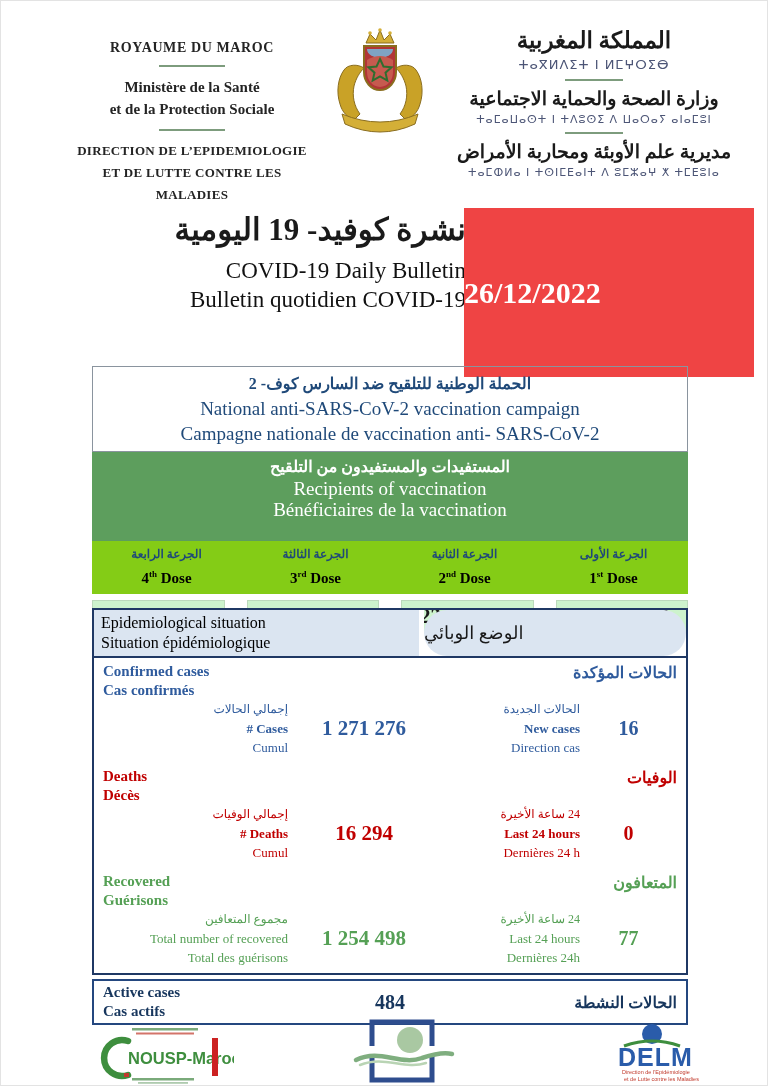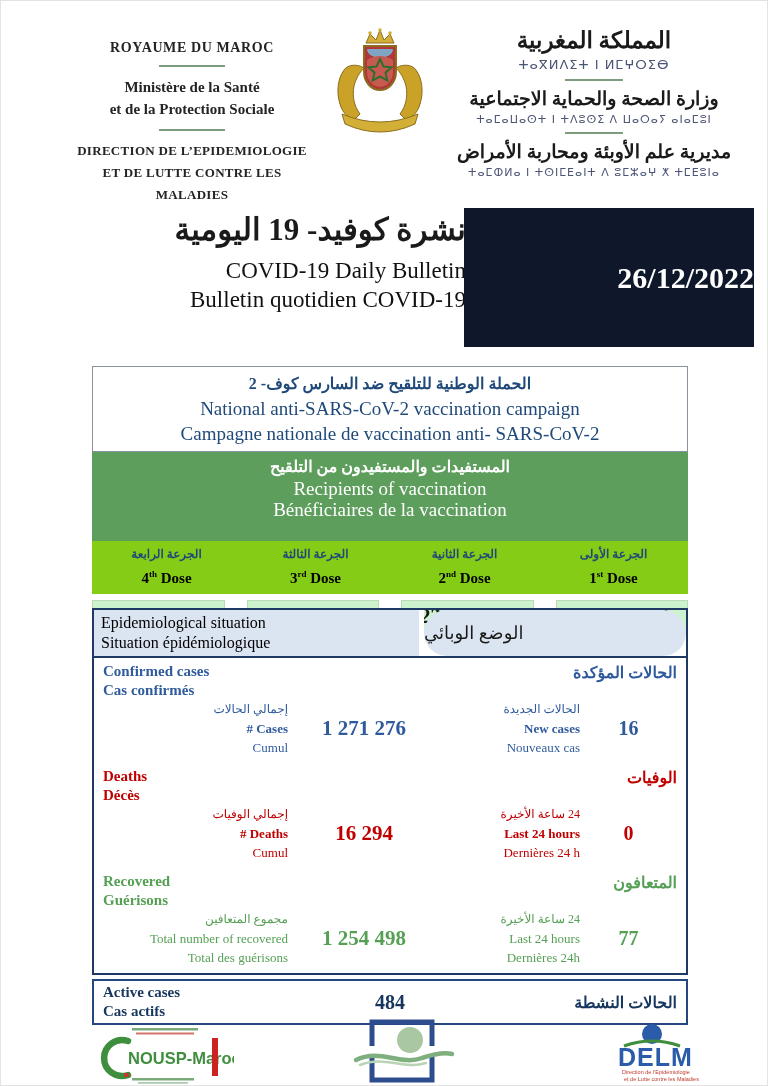--- a/index.html
+++ b/index.html
@@ -21,22 +21,22 @@
   .m-right .ar1{font-size:23px;font-weight:bold;line-height:30px;}
   .m-right .ar2{font-size:19px;font-weight:bold;line-height:26px;}
   .tif{font-family:"DejaVu Sans",sans-serif;color:#4c5576;letter-spacing:1px;}
   .tif1{font-size:13px;line-height:18px;}
   .tif2{font-size:11px;line-height:15px;}
 
   
   .title-block{position:absolute;left:66px;top:204px;width:400px;text-align:right;}
   .title-block .t-ar{font-size:31px;font-weight:bold;line-height:52px;}
   .title-block .t-en,.title-block .t-fr{font-size:23px;line-height:29px;color:#111;}
-  .date-box{position:absolute;left:464px;top:208px;width:290px;height:139px;background:#0f172a;
-            display:flex;align-items:center;justify-content:flex-end;color:#fff;font-size:30px;font-weight:bold;}
+  .date-box{position:absolute;left:464px;top:208px;width:290px;height:169px;background:#ef4444;
+            display:flex;align-items:center;justify-content:flex-start;color:#fff;font-size:30px;font-weight:bold;}
 
   
   .vax{position:absolute;left:92px;top:366px;width:596px;}
   .vax-head{border:1.5px solid #8a949e;text-align:center;padding:4px 0 5px;color:#1f4979;}
   .vax-head .vh-ar{font-size:16px;font-weight:bold;line-height:25px;}
   .vax-head .vh-en,.vax-head .vh-fr{font-size:19px;line-height:25px;}
   .vax-band{background:#5d9e5d;color:#fff;text-align:center;padding:3px 0 21px;}
   .vax-band .vb-ar{font-size:16px;font-weight:bold;line-height:23px;}
   .vax-band .vb-en,.vax-band .vb-fr{font-size:19px;line-height:21px;}
   .dose-row{display:grid;grid-template-columns:repeat(4,1fr);background:#84cc16;text-align:center;padding:3px 0 5px;}
@@ -195,21 +195,21 @@
         <div class="stats">
           <div class="lbl-stack">
             <div class="lbl-ar ar" dir="rtl">إجمالي الحالات</div>
             <div class="lbl-en"># Cases</div>
             <div class="lbl-fr">Cumul</div>
           </div>
           <div class="big-val">1 271 276</div>
           <div class="lbl-stack">
             <div class="lbl-ar ar" dir="rtl">الحالات الجديدة</div>
             <div class="lbl-en">New cases</div>
-            <div class="lbl-fr">Nouveaux cas</div>
+            <div class="lbl-fr">Direction cas</div>
           </div>
           <div class="day-val">16</div>
         </div>
       </div>
 
       <div class="sec sec-red">
         <div class="sec-head">
           <div class="sec-title">
             <div>Deaths</div>
             <div>Décès</div>

